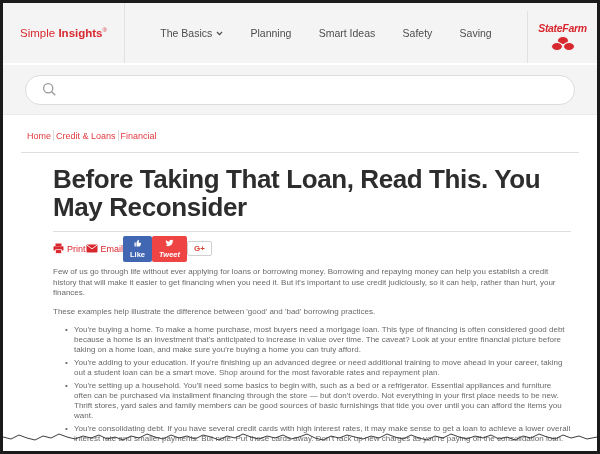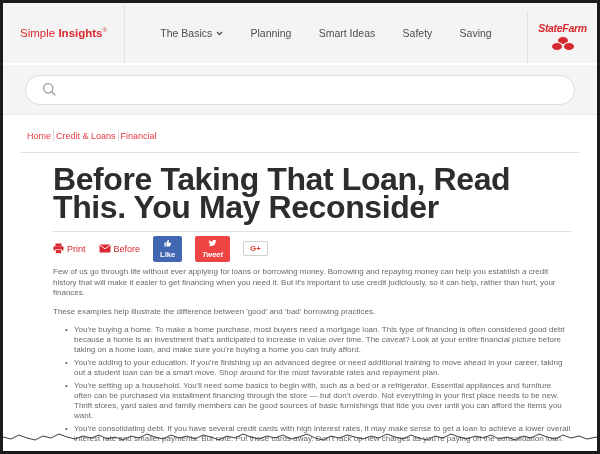--- a/index.html
+++ b/index.html
@@ -84,27 +84,27 @@
   }
   .crumb { font-size: 9px; color: #e03a40; cursor: pointer; white-space: nowrap; }
   .crumb-sep { width: 1px; height: 11px; background: #d9d9d9; }
 
   hr.rule { border: none; border-top: 1px solid #dedede; }
   .rule-full { margin: 0 18px; }
 
   
   .article { padding: 12px 26px 0 50px; }
   .title {
-    font-size: 32px; line-height: 28px; font-weight: bold;
+    font-size: 26px; line-height: 28px; font-weight: bold;
     color: #2d2d2d; letter-spacing: -0.4px;
     margin-bottom: 10px;
   }
   .title-rule { margin-bottom: 8px; }
 
-  .share-row { display: flex; align-items: center; gap: 13px; height: 17px; margin-bottom: 10px; }
+  .share-row { display: flex; align-items: center; height: 17px; margin-bottom: 10px; }
   .share-link {
     display: flex; align-items: center; gap: 3px;
     font-size: 9px; color: #d8282f; cursor: pointer;
   }
   .btn-like, .btn-tweet {
     display: flex; align-items: center; gap: 3px;
     color: #fff; font-size: 7.5px; font-weight: bold;
     padding: 3px 7px; border-radius: 2px; cursor: pointer; white-space: nowrap; flex-direction: column;
   }
   .btn-like { background: #4267b2; }
@@ -214,21 +214,21 @@
         </span>
         <span>Print</span>
       </span>
       <span class="share-link">
         <span class="icon">
           <svg width="12" height="9" viewBox="0 0 12 9">
               <rect x="0.5" y="0.5" width="11" height="8" rx="1" fill="#d8282f"></rect>
               <path d="M1 1.2l5 3.6 5-3.6" stroke="#fff" stroke-width="0.9" fill="none"></path>
             </svg>
         </span>
-        <span>Before</span>
+        <span>Email</span>
       </span>
       <span class="btn-like">
         <span class="icon">
           <svg width="8" height="8" viewBox="0 0 16 16">
               <path d="M1 7h2.6v8H1zM5 15h5.7c.9 0 1.6-.5 1.8-1.3l1.7-4.4c.3-1-.4-2-1.5-2H9.2l.6-3C10 3 9.1 1.6 8 1.6L5 7z" fill="#fff"></path>
             </svg>
         </span>
         <span>Like</span>
       </span>
       <span class="btn-tweet">

